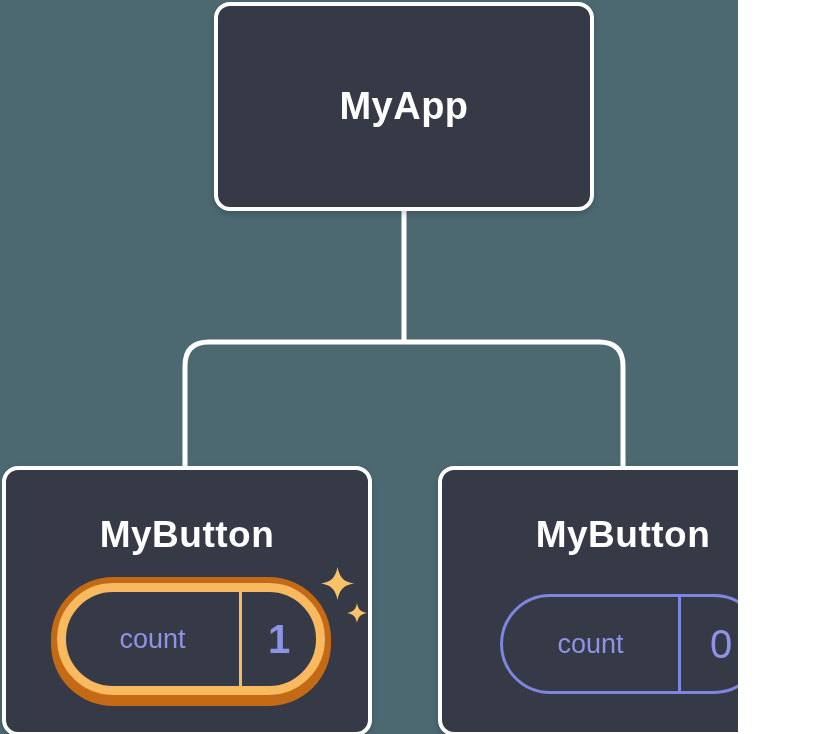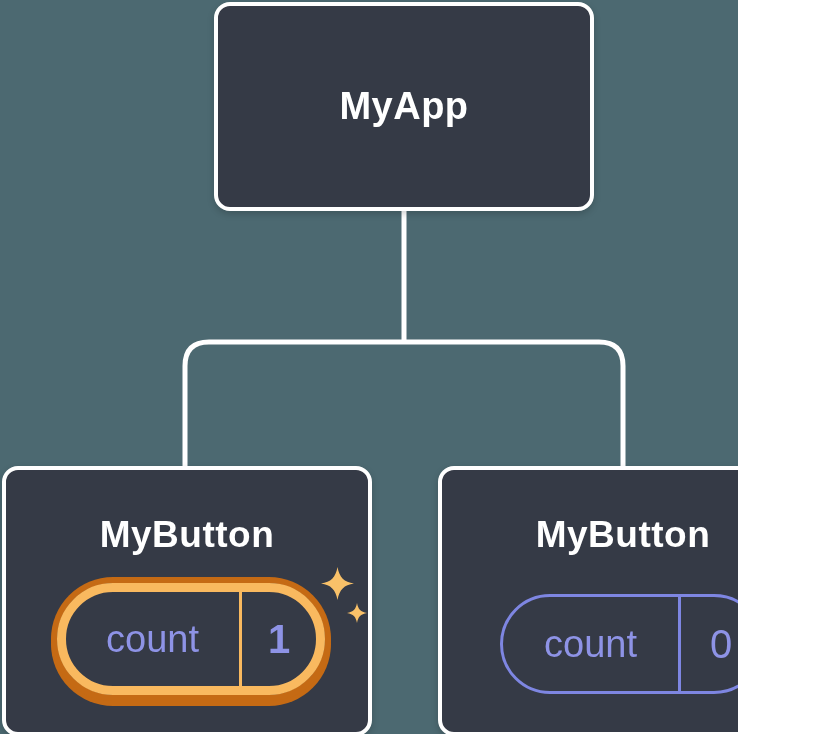--- a/index.html
+++ b/index.html
@@ -73,21 +73,21 @@
     border: 9px solid var(--highlight-light, #f9b95f);
     border-radius: 58px;
     box-shadow: 0 0 0 6px var(--highlight-dark, #c56a14),
                 0 5px 0 6px var(--highlight-dark, #c56a14);
   }
   .pill-cell {
     display: flex;
     align-items: center;
     justify-content: center;
     color: var(--state-text, #8e93e6);
-    font-size: 38px;
+    font-size: 27px;
   }
   .pill-key { flex: 1; }
   .pill-value { width: 80px; font-size: 40px; }
   .pill-highlight .pill-value { width: 74px; font-weight: bold; }
   .pill-divider { width: 3px; }
   .pill-plain .pill-divider { background: var(--state-outline, #7e86e2); }
   .pill-highlight .pill-divider { background: var(--highlight-light, #f9b95f); }
 
   
   .sparkles {

